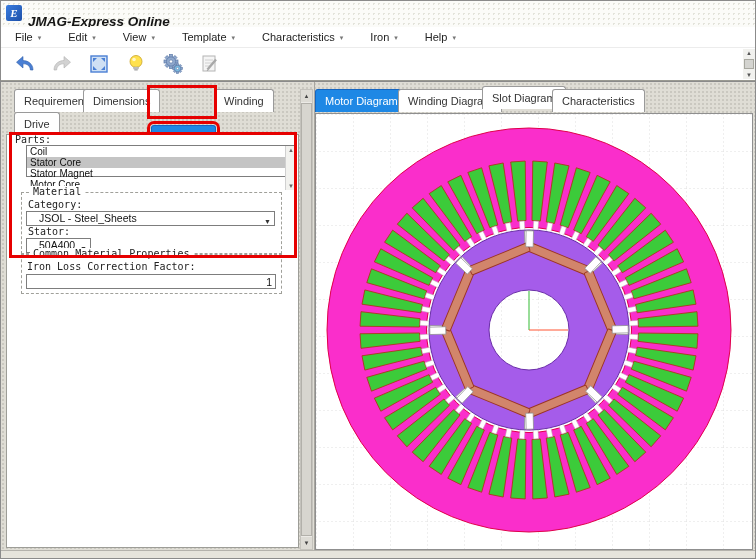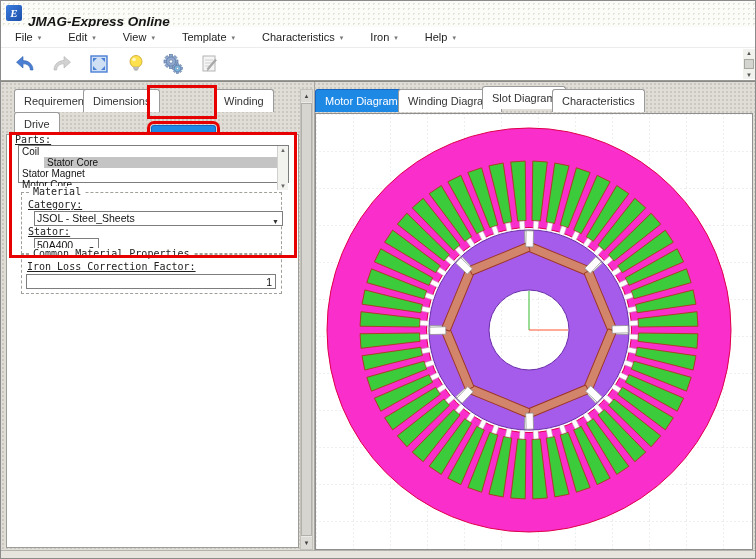--- a/index.html
+++ b/index.html
@@ -45,33 +45,33 @@
   .tab{position:absolute;height:23px;line-height:23px;padding:0 9px;background:#fff;
     border:1px solid #9a9a9a;border-bottom:none;border-radius:3px 3px 0 0;
     font-size:11px;color:#333;text-align:center;cursor:default;box-sizing:border-box;white-space:nowrap;}
   .tab.active{background:#1e88e5;color:#fff;border-color:#1565c0;}
   .tab.outlined{outline:3px solid #e60000;outline-offset:1px;margin-top:36px;}
 
   
   .left-content{position:absolute;left:5px;top:52px;width:293px;height:414px;background:#fff;
     border:1px solid #9d9d97;box-sizing:border-box;}
   .annotation{position:absolute;border:3px solid #e60000;pointer-events:none;z-index:30;}
-  .mlabel{position:absolute;font:10px "DejaVu Sans Mono",monospace;color:#222;white-space:nowrap;text-decoration:underline;}
-  .listbox{position:absolute;left:17px;top:63px;width:271px;height:38px;border:1px solid #7d7d7d;
+  .mlabel{position:absolute;font:10px "DejaVu Sans Mono",monospace;color:#222;white-space:nowrap;}
+  .listbox{position:absolute;left:25px;top:63px;width:271px;height:32px;border:1px solid #7d7d7d;
     background:#fff;box-sizing:border-box;}
   .listrow{height:11px;line-height:11px;font-size:10px;color:#111;padding-left:3px;white-space:nowrap;}
-  .listrow.selected{background:#c4c4c4;margin-left:25px;}
+  .listrow.selected{background:#c4c4c4;}
   .list-scroll{position:absolute;right:0;top:0;width:11px;height:44px;background:#f2f2ef;
     border-left:1px solid #d0d0d0;display:flex;flex-direction:column;justify-content:space-between;
     align-items:center;font-size:6px;color:#666;padding:1px 0;box-sizing:border-box;}
   .fieldset{position:absolute;border:1px dashed #a0a09a;background:transparent;box-sizing:border-box;}
   .fieldset .legend{position:absolute;top:-7px;left:8px;background:#fff;padding:0 3px;
     font:10px "DejaVu Sans Mono",monospace;color:#222;white-space:nowrap;}
   .select{position:absolute;height:15px;border:1px solid #7d7d7d;background:#fff;
-    font-size:10.5px;color:#111;line-height:13px;padding-left:2px;box-sizing:border-box;white-space:nowrap;margin-left:8px;}
+    font-size:10.5px;color:#111;line-height:13px;padding-left:12px;box-sizing:border-box;white-space:nowrap;}
   .select .arrow{position:absolute;right:3px;top:3px;font-size:7px;color:#333;}
   .textinput{position:absolute;height:15px;border:1px solid #7d7d7d;background:#fff;
     font-size:10.5px;color:#111;text-align:right;padding:0 3px;box-sizing:border-box;
     font-family:"Liberation Sans",sans-serif;}
   .panel-scroll{position:absolute;left:299px;top:7px;width:13px;height:461px;background:#eceae6;
     border:1px solid #c4c2bc;box-sizing:border-box;}
   .panel-scroll .btn{position:absolute;left:0;width:11px;height:12px;background:#dddbd5;
     text-align:center;font-size:6px;color:#444;line-height:12px;}
   .panel-scroll .btn.up{top:0;}
   .panel-scroll .btn.down{bottom:0;}

